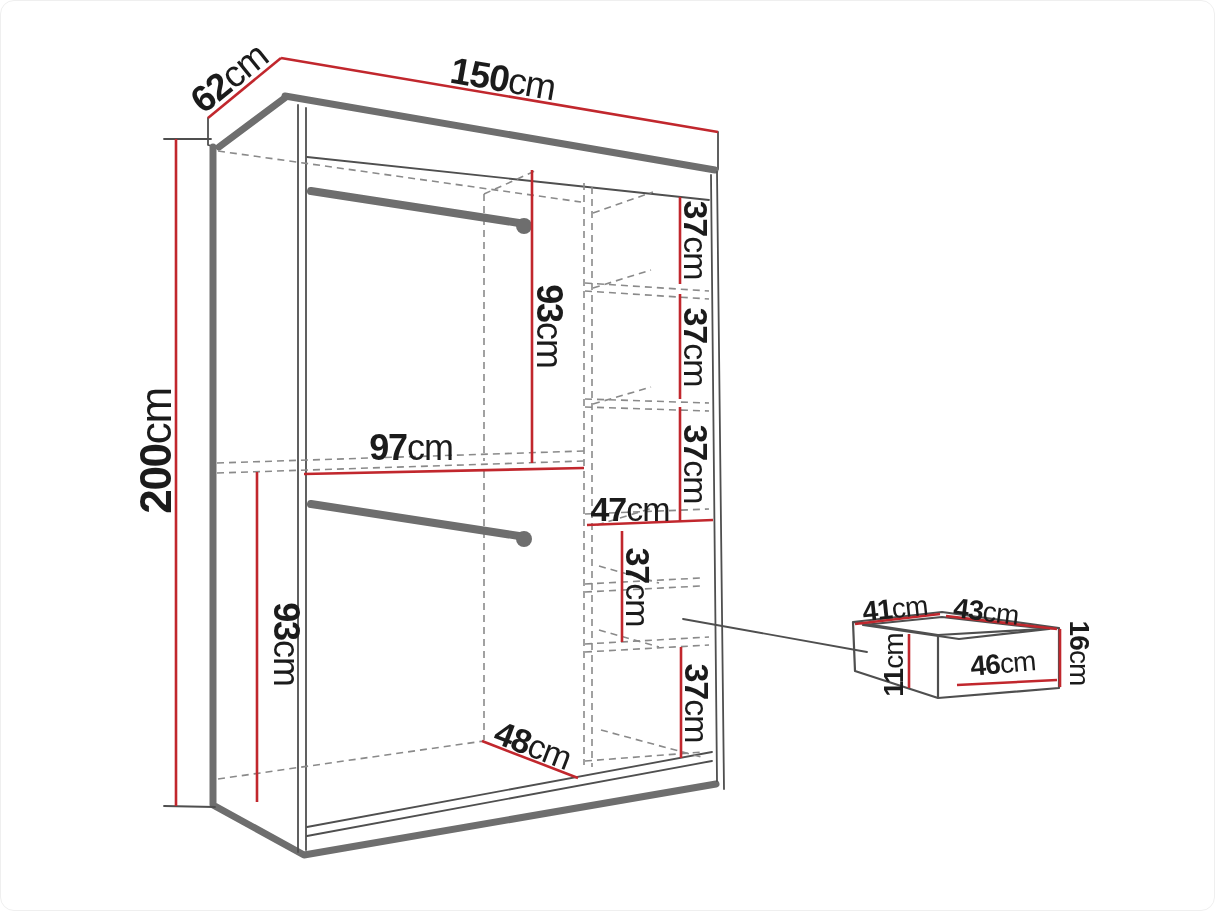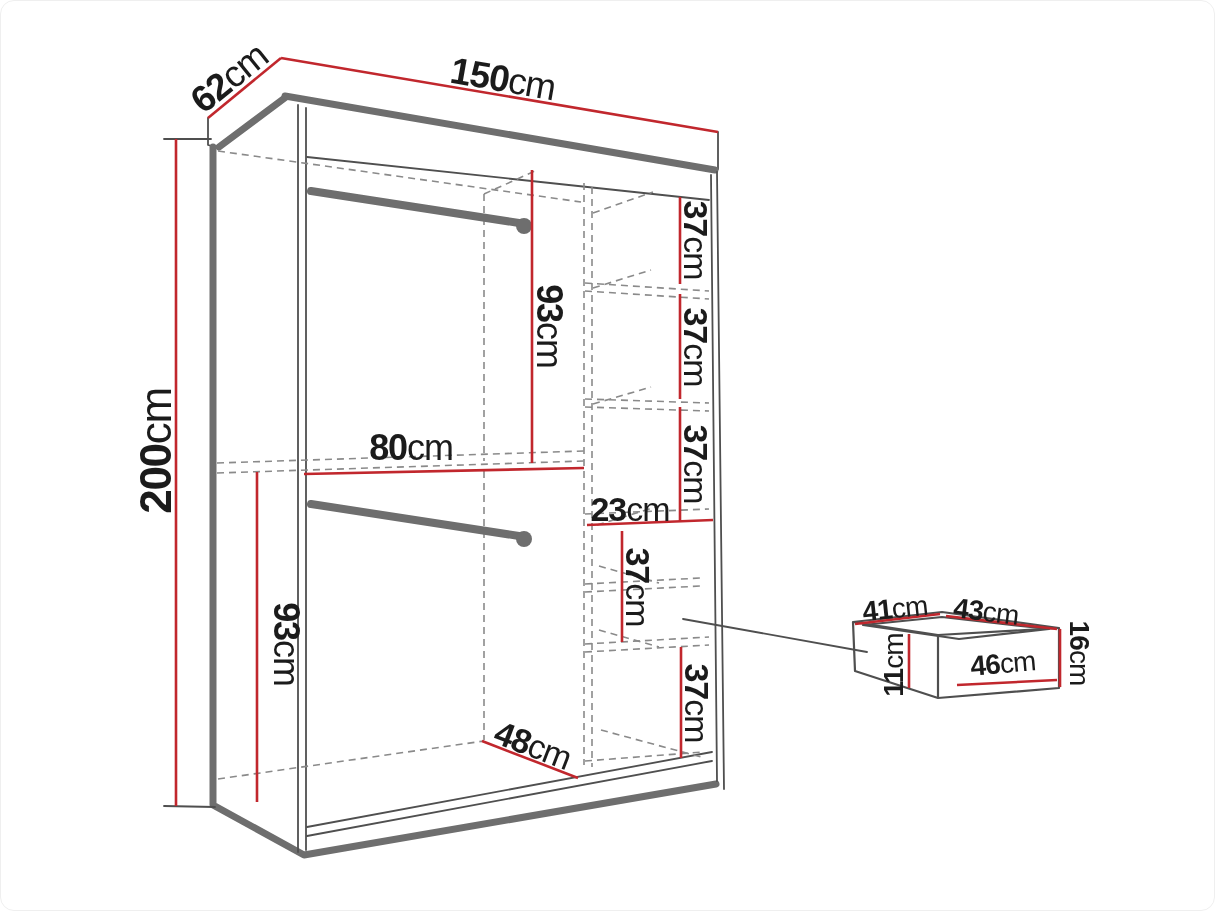--- a/index.html
+++ b/index.html
@@ -146,37 +146,37 @@
 
   <div class="lbl" style="left:155px;top:450px;font-size:44px;transform:translate(-50%,-50%) rotate(-90deg);">
     <span class="num">200</span><span class="unit">cm</span>
   </div>
 
   <div class="lbl" style="left:548px;top:325px;font-size:36px;transform:translate(-50%,-50%) rotate(90deg);">
     <span class="num">93</span><span class="unit">cm</span>
   </div>
 
   <div class="lbl" style="left:410px;top:447px;font-size:36px;transform:translate(-50%,-50%);">
-    <span class="num">80</span><span class="unit">cm</span>
+    <span class="num">97</span><span class="unit">cm</span>
   </div>
 
   <div class="lbl" style="left:695px;top:239px;font-size:34px;transform:translate(-50%,-50%) rotate(90deg);">
     <span class="num">37</span><span class="unit">cm</span>
   </div>
 
   <div class="lbl" style="left:695px;top:346px;font-size:34px;transform:translate(-50%,-50%) rotate(90deg);">
     <span class="num">37</span><span class="unit">cm</span>
   </div>
 
   <div class="lbl" style="left:695px;top:463px;font-size:34px;transform:translate(-50%,-50%) rotate(90deg);">
     <span class="num">37</span><span class="unit">cm</span>
   </div>
 
   <div class="lbl" style="left:629px;top:508px;font-size:34px;transform:translate(-50%,-50%);">
-    <span class="num">23</span><span class="unit">cm</span>
+    <span class="num">47</span><span class="unit">cm</span>
   </div>
 
   <div class="lbl" style="left:637px;top:586px;font-size:34px;transform:translate(-50%,-50%) rotate(90deg);">
     <span class="num">37</span><span class="unit">cm</span>
   </div>
 
   <div class="lbl" style="left:285px;top:643px;font-size:36px;transform:translate(-50%,-50%) rotate(90deg);">
     <span class="num">93</span><span class="unit">cm</span>
   </div>
 

